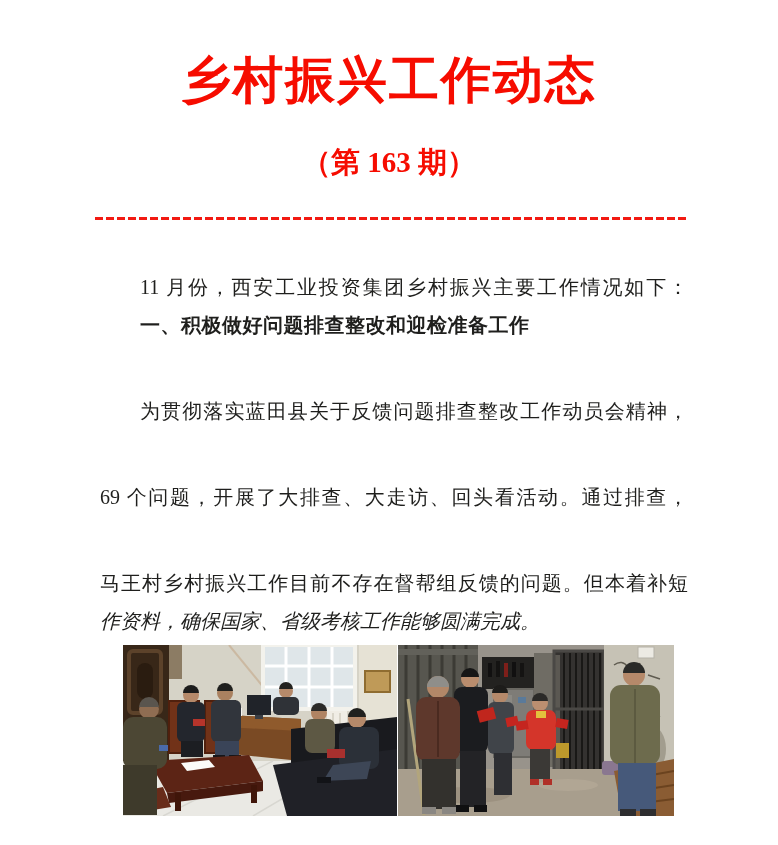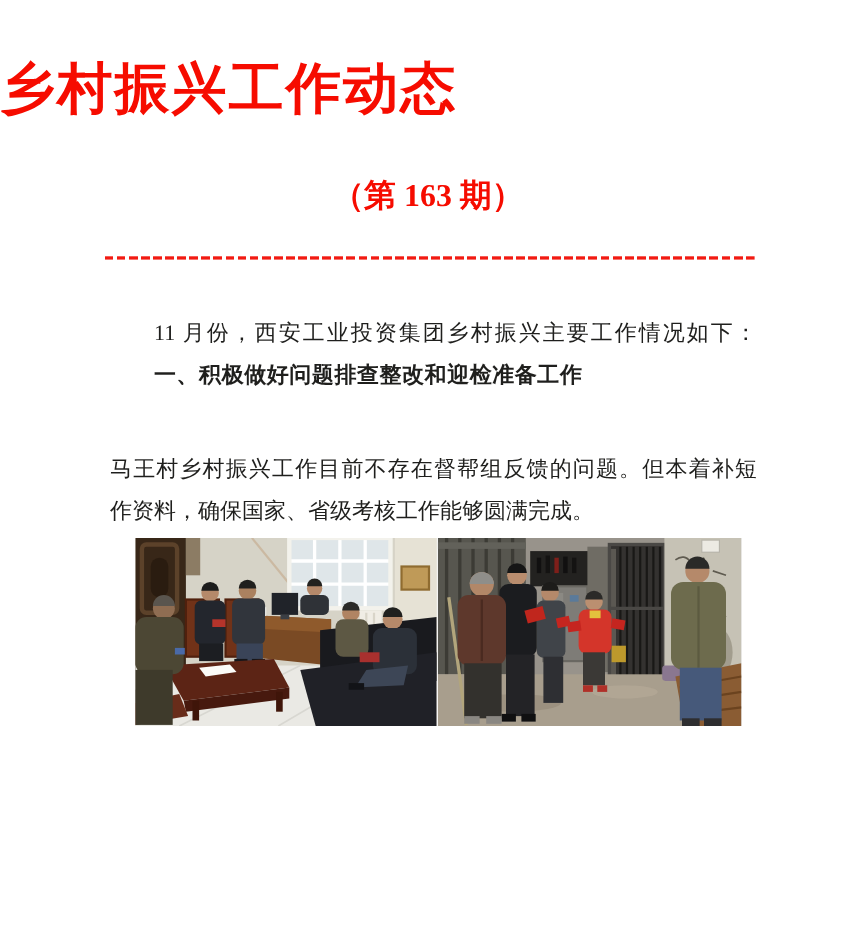--- a/index.html
+++ b/index.html
@@ -7,30 +7,30 @@
     width: 778px; height: 845px;
     background: #ffffff;
     font-family: "Liberation Serif", "DejaVu Serif", serif;
     color: #1f1f1d;
     overflow: hidden;
   }
   .page { position: relative; width: 778px; height: 845px; }
 
   .title {
     margin: 50px 0 0 0;
-    text-align: left;
+    text-align: center;
     font-size: 50px;
     font-weight: bold;
     letter-spacing: 2px;
     line-height: 1.2;
     color: #f60c00;
     font-family: "Liberation Serif", "DejaVu Serif", serif;
   }
   .issue {
-    margin-top: 49px;
+    margin-top: 33px;
     text-align: center;
     font-size: 29px;
     font-weight: bold;
     line-height: 38px;
     color: #f60c00;
     font-family: "Liberation Serif", "DejaVu Serif", serif;
   }
   .divider {
     margin: 36px 0 0 95px;
     width: 591px;
@@ -38,21 +38,21 @@
     background: repeating-linear-gradient(to right, #f21a12 0 8px, transparent 8px 11px);
   }
   .content {
     margin: 29px 0 0 100px;
     width: 588px;
     font-size: 20px;
     line-height: 38px;
   }
   .jline { text-align: justify; text-align-last: justify; margin-top: 48px; }
   .indent { text-indent: 2em; }
-  .lastline { text-align: right; text-align-last: left; }
+  .lastline { text-align: right; text-align-last: left; font-style: italic; }
   .heading {
     font-family: Liberation Serif, serif;
     font-weight: bold;
     text-indent: 2em;
     letter-spacing: 0.5px;
   }
   .photos {
     margin: 5px 0 0 123px;
     display: flex;
     gap: 1px;
@@ -67,20 +67,22 @@
 
   <h1 class="title">乡村振兴工作动态</h1>
 
   <div class="issue">（第 163 期）</div>
 
   <div class="divider"></div>
 
   <div class="content">
     <div class="jline indent">11 月份，西安工业投资集团乡村振兴主要工作情况如下：</div>
     <div class="heading">一、积极做好问题排查整改和迎检准备工作</div>
+    <div class="jline indent">为贯彻落实蓝田县关于反馈问题排查整改工作动员会精神，</div>
+    <div class="jline">69 个问题，开展了大排查、大走访、回头看活动。通过排查，</div>
     <div class="jline">马王村乡村振兴工作目前不存在督帮组反馈的问题。但本着补短</div>
     <div class="lastline">作资料，确保国家、省级考核工作能够圆满完成。</div>
   </div>
 
   <div class="photos">
 
     <div class="photo">
       <svg width="274" height="171" viewBox="0 0 274 171">
 
         <rect width="274" height="171" fill="#d6d3c7"></rect>

